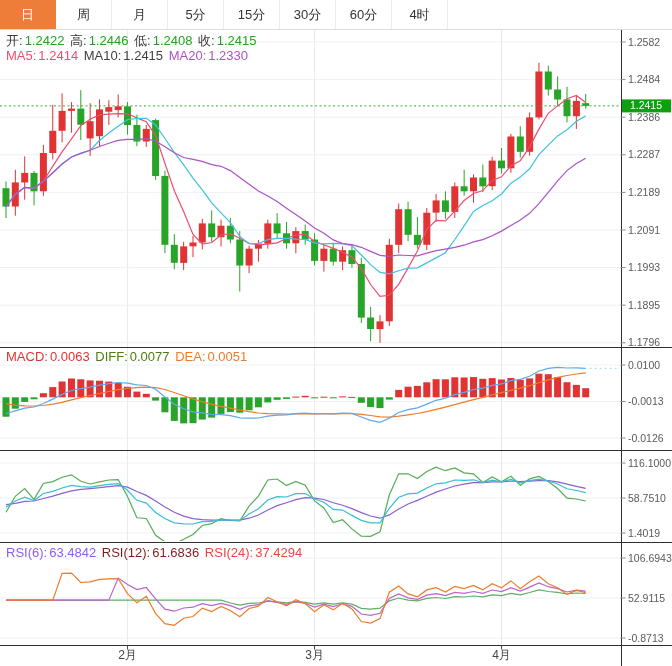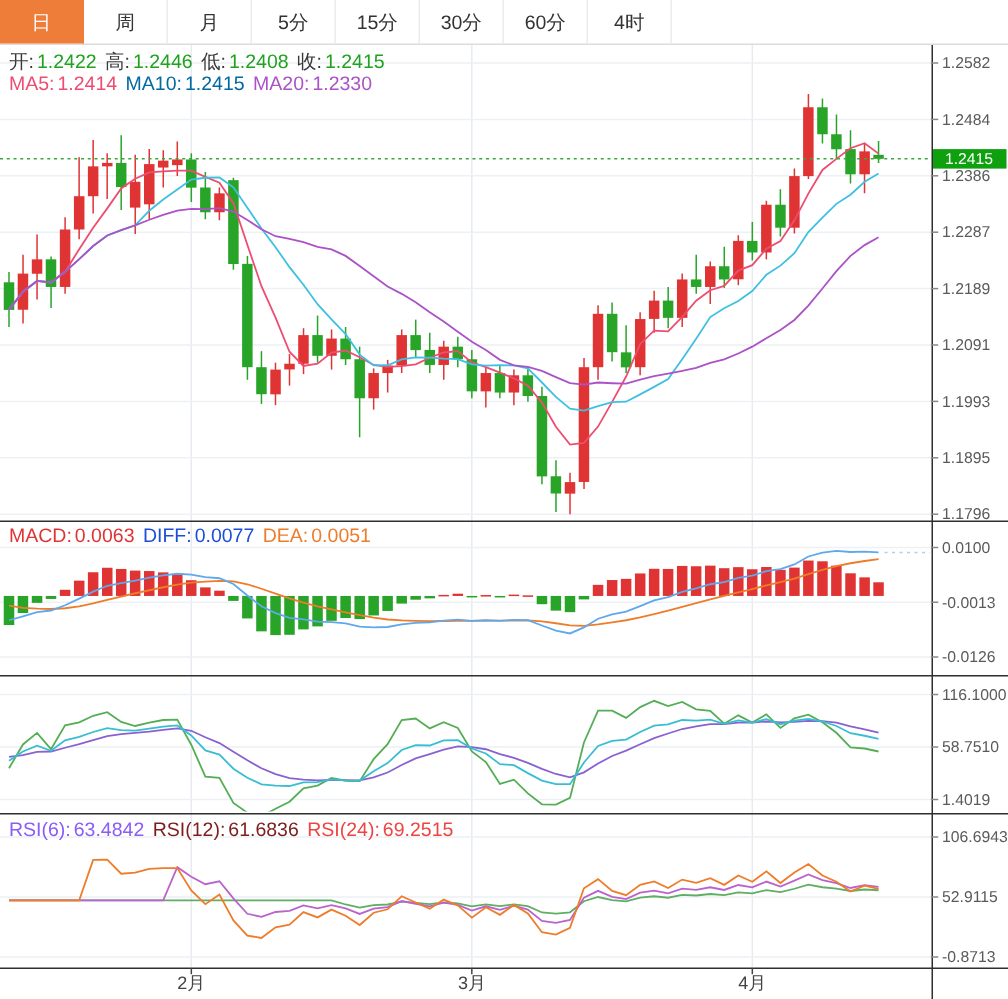--- a/index.html
+++ b/index.html
@@ -5,22 +5,22 @@
   html,body{margin:0;padding:0;background:#fff;font-family:"Liberation Sans","DejaVu Sans",sans-serif;}
   .app{position:relative;width:672px;height:666px;background:#fff;overflow:hidden;}
   .tabbar{position:absolute;top:0;left:0;right:0;height:29px;display:flex;background:#fff;border-bottom:1px solid #dcdcdc;z-index:3;}
   .tab{width:56px;height:29px;line-height:29px;text-align:center;font-size:13px;color:#333;border-right:1px solid #ececec;box-sizing:border-box;}
   .tab.active{background:#ef7d3a;color:#fff;border-right-color:#ef7d3a;}
   #chart{position:absolute;left:0;top:0;z-index:1;}
   .hdr{position:absolute;left:6px;font-size:13px;white-space:nowrap;z-index:2;}
   .hdr span{margin-right:2px;}
   .g{margin-right:10px;margin-top:8px;}
   .c-lab{color:#3a3a3a}.c-grn{color:#21a321}
-  .c-ma5{color:#ee4d72}.c-ma10{color:#0369a1}.c-ma20{color:#ab53c6}
-  .c-macd{color:#e03333}.c-diff{color:#1d4ed8}.c-dea{color:#ee7c2b}
+  .c-ma5{color:#ee4d72}.c-ma10{color:#404040}.c-ma20{color:#ab53c6}
+  .c-macd{color:#e03333}.c-diff{color:#4d7c0f}.c-dea{color:#ee7c2b}
   .c-k{color:#38bed2}.c-d{color:#8a62d0}.c-j{color:#55ad55}
   .c-rsi6{color:#8b5cf6}.c-rsi12{color:#7f1d1d}.c-rsi24{color:#ef4444}
 </style>
 </head>
 <body>
 
 <div class="app">
   <div class="tabbar" id="tabbar">
       <div class="tab active">日</div>
       <div class="tab">周</div>
@@ -365,15 +365,15 @@
   <div class="hdr" style="top:349px">
     <span class="c-macd">MACD:</span><span class="c-macd g">0.0063</span>
     <span class="c-diff">DIFF:</span><span class="c-diff g">0.0077</span>
     <span class="c-dea">DEA:</span><span class="c-dea">0.0051</span>
   </div>
 
 
   <div class="hdr" style="top:545px">
     <span class="c-rsi6">RSI(6):</span><span class="c-rsi6 g">63.4842</span>
     <span class="c-rsi12">RSI(12):</span><span class="c-rsi12 g">61.6836</span>
-    <span class="c-rsi24">RSI(24):</span><span class="c-rsi24">69.2515</span>
+    <span class="c-rsi24">RSI(24):</span><span class="c-rsi24">37.4294</span>
   </div>
 </div>
 
 </body></html>

